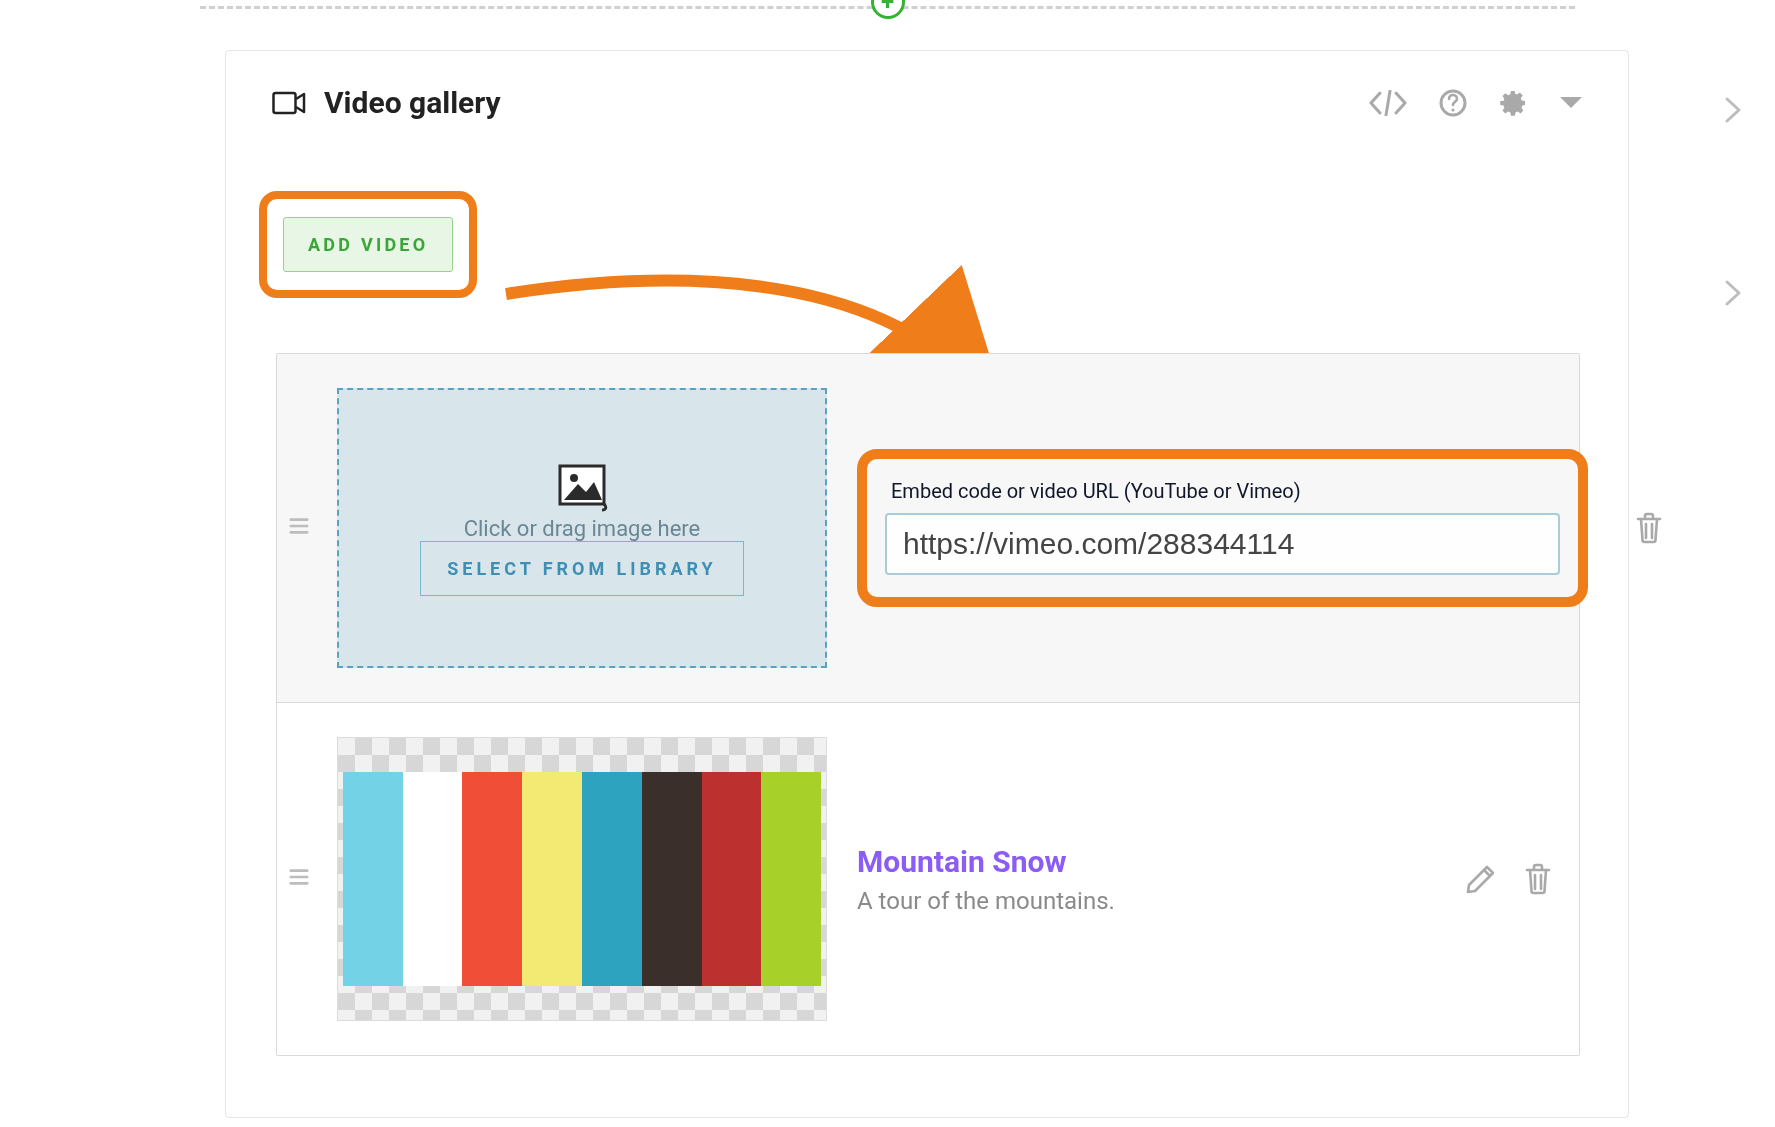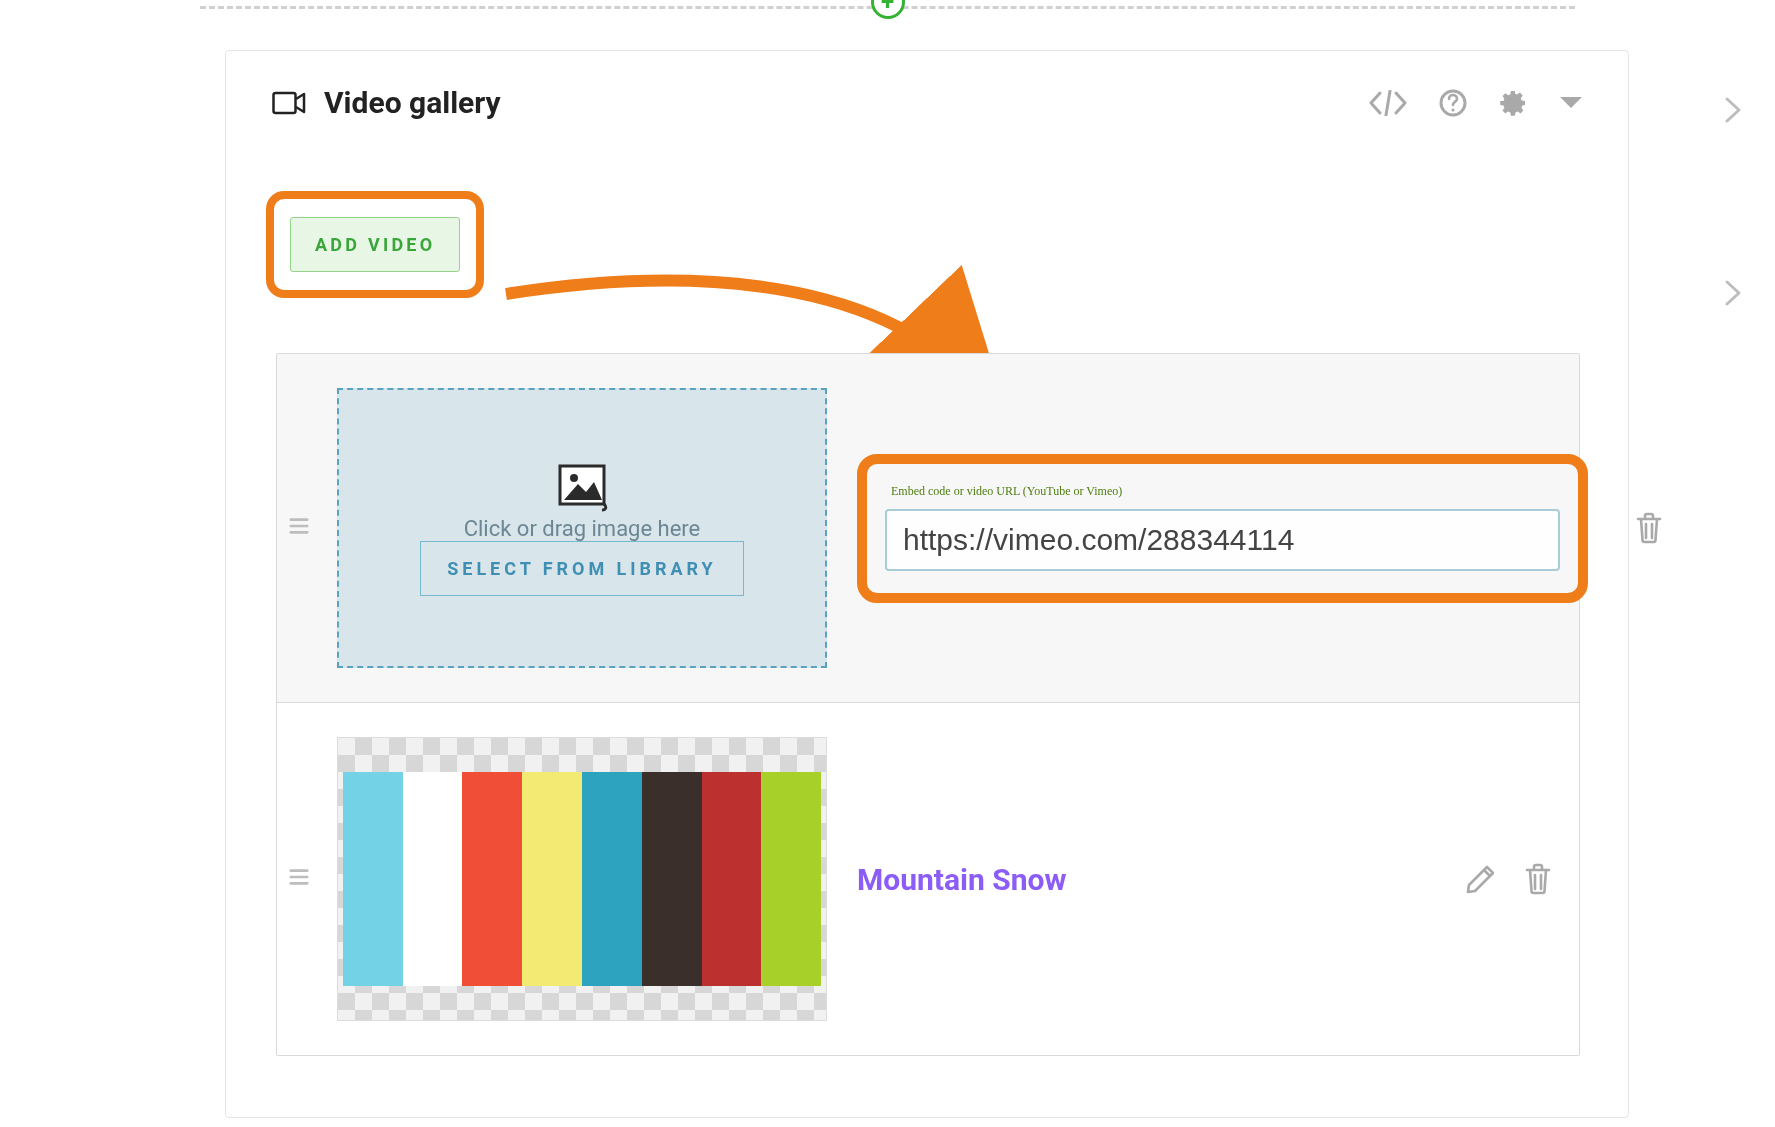--- a/index.html
+++ b/index.html
@@ -58,21 +58,21 @@
   .row .actions{display:flex;align-items:center;gap:26px;color:#a9a9a9;margin-left:16px;}
 
   
   .row1{background:var(--panel);}
   .dz{width:100%;height:100%;border:2px dashed #5aa2c2;background:var(--dropzone);display:flex;flex-direction:column;align-items:center;justify-content:center;padding:8px;}
   .dz-hint{color:#6b8794;font-size:22px;}
   .select-lib{display:inline-block;border:1px solid #79b7cf;color:var(--blue);background:#fff0;padding:16px 26px;letter-spacing:.22em;font-weight:700;font-size:18px;cursor:pointer;text-align:right;}
   .pict{width:60px;height:52px;}
 
   .url-hi{border:10px solid var(--orange);border-radius:20px;padding:18px 18px 22px 18px;}
-  .url-label{color:#4d7c0f;font-size:12px;margin:2px 0 10px 6px;font-family:Liberation Serif, serif;}
+  .url-label{color:#0f172a;font-size:20px;margin:2px 0 10px 6px;}
   .url-input{width:675px;font-size:30px;color:#444;background:#fefefe;border:2px solid #a8cdd8;border-radius:4px;padding:12px 16px;}
 
   
   .thumb2{width:490px;height:284px;border:1px solid #dcdcdc;position:relative;overflow:hidden;}
   .checker{position:absolute;inset:0;background:
      linear-gradient(45deg, #d7d7d7 25%, transparent 25%) 0 0/34px 34px,
      linear-gradient(45deg, transparent 75%, #d7d7d7 75%) 0 0/34px 34px,
      linear-gradient(45deg, transparent 75%, #d7d7d7 75%) 17px 17px/34px 34px,
      linear-gradient(45deg, #d7d7d7 25%, transparent 25%) 17px 17px/34px 34px,
      #f1f1f1;}
@@ -133,21 +133,21 @@
             </svg>
         </span>
         <span class="iconbtn">
           <svg width="26" height="18" viewBox="0 0 26 18">
               <path d="M2 3 L13 14 L24 3" fill="#a9a9a9"></path>
             </svg>
         </span>
       </div>
     </div>
 
-    <div class="add-wrap" style="left:40px;text-align:center;">
+    <div class="add-wrap" style="left:33px;text-align:center;">
       <div class="hi-outer">
         <span class="add-btn">ADD VIDEO</span>
       </div>
     </div>
 
     <svg class="arrow" viewBox="0 0 600 230">
       <defs>
         <marker id="arrhead" markerWidth="12" markerHeight="12" refX="8" refY="6" orient="auto">
           <path d="M0 0 L12 6 L0 12 z" fill="#ef7d1a"></path>
         </marker>
@@ -214,20 +214,21 @@
             <div style="background:#f04e37"></div>
             <div style="background:#f2ea72"></div>
             <div style="background:#2ea3bf"></div>
             <div style="background:#3a2f2a"></div>
             <div style="background:#bd3030"></div>
             <div style="background:#a7d129"></div>
           </div>
         </div>
         <div class="content">
           <div class="title">Mountain Snow</div>
+          <div class="sub">A tour of the mountains.</div>
         </div>
         <div class="actions">
           <span class="iconbtn">
             <svg width="32" height="32" viewBox="0 0 32 32" fill="none">
                 <path d="M22 4 l6 6 L10 28 l-7 1 1-7 Z" stroke="#a9a9a9" stroke-width="2.6" stroke-linejoin="round"></path>
                 <path d="M19 7 l6 6" stroke="#a9a9a9" stroke-width="2.6"></path>
               </svg>
           </span>
           <span class="iconbtn">
             <svg width="30" height="34" viewBox="0 0 30 34" fill="none">

